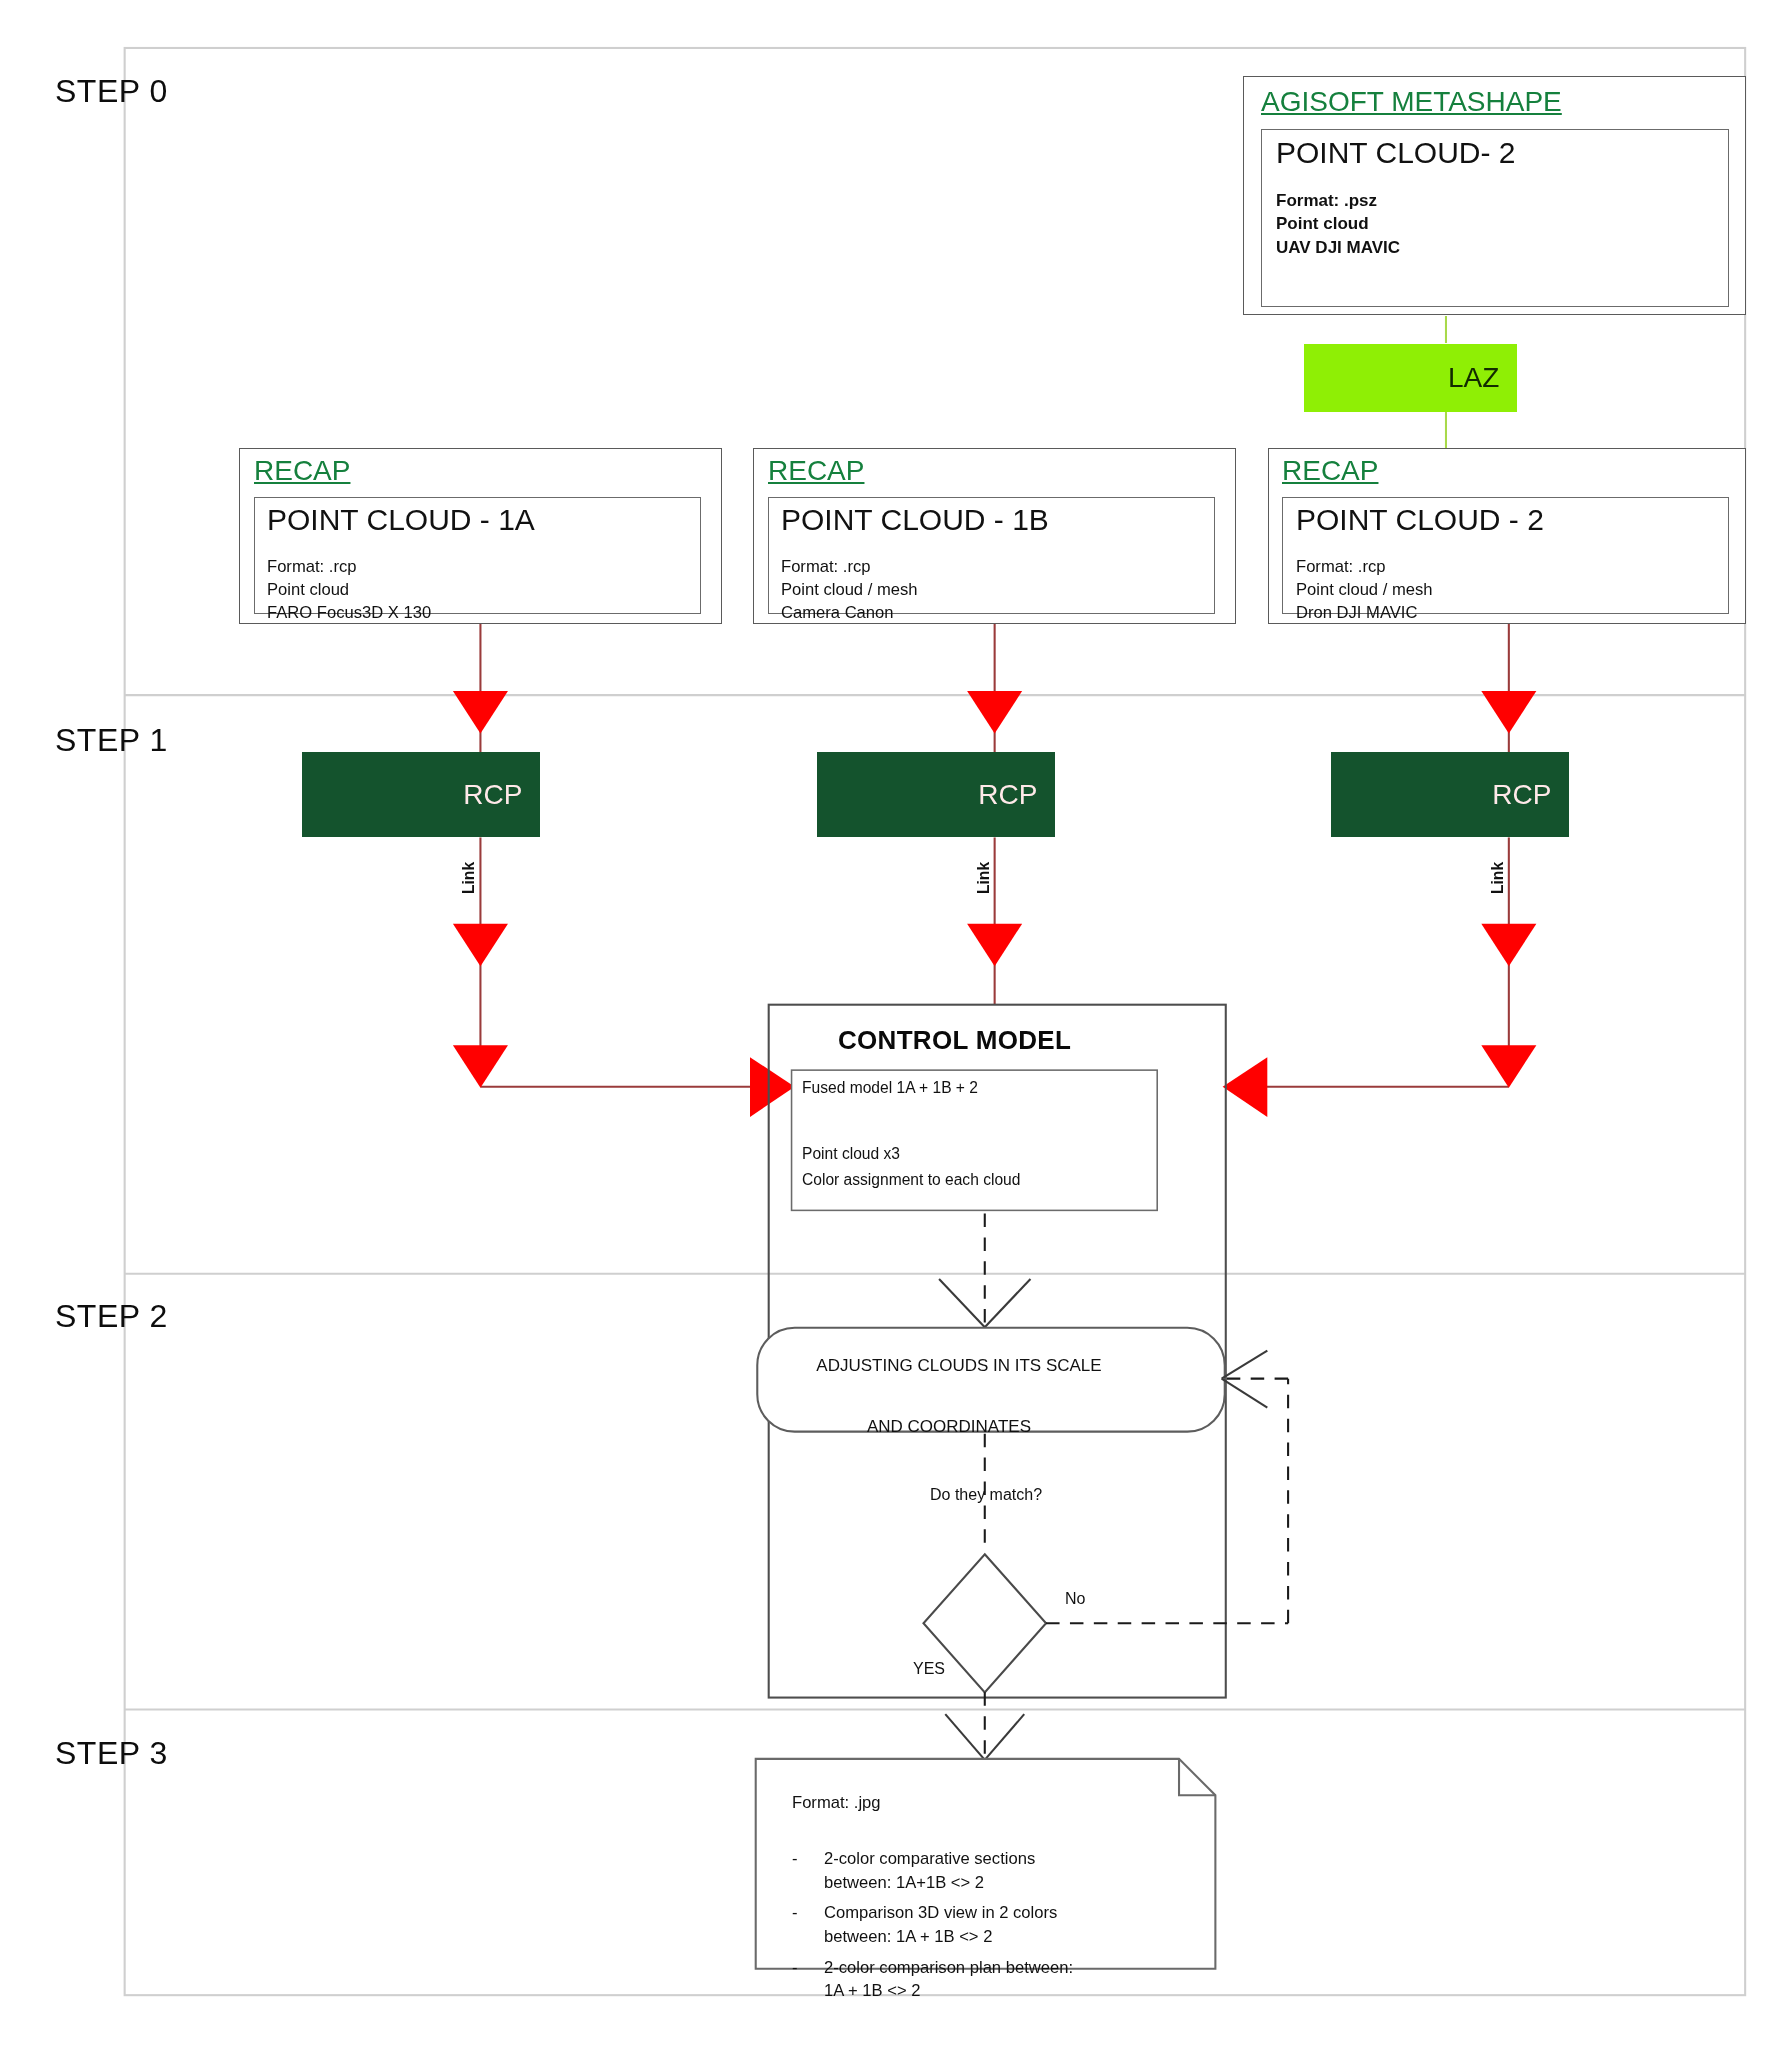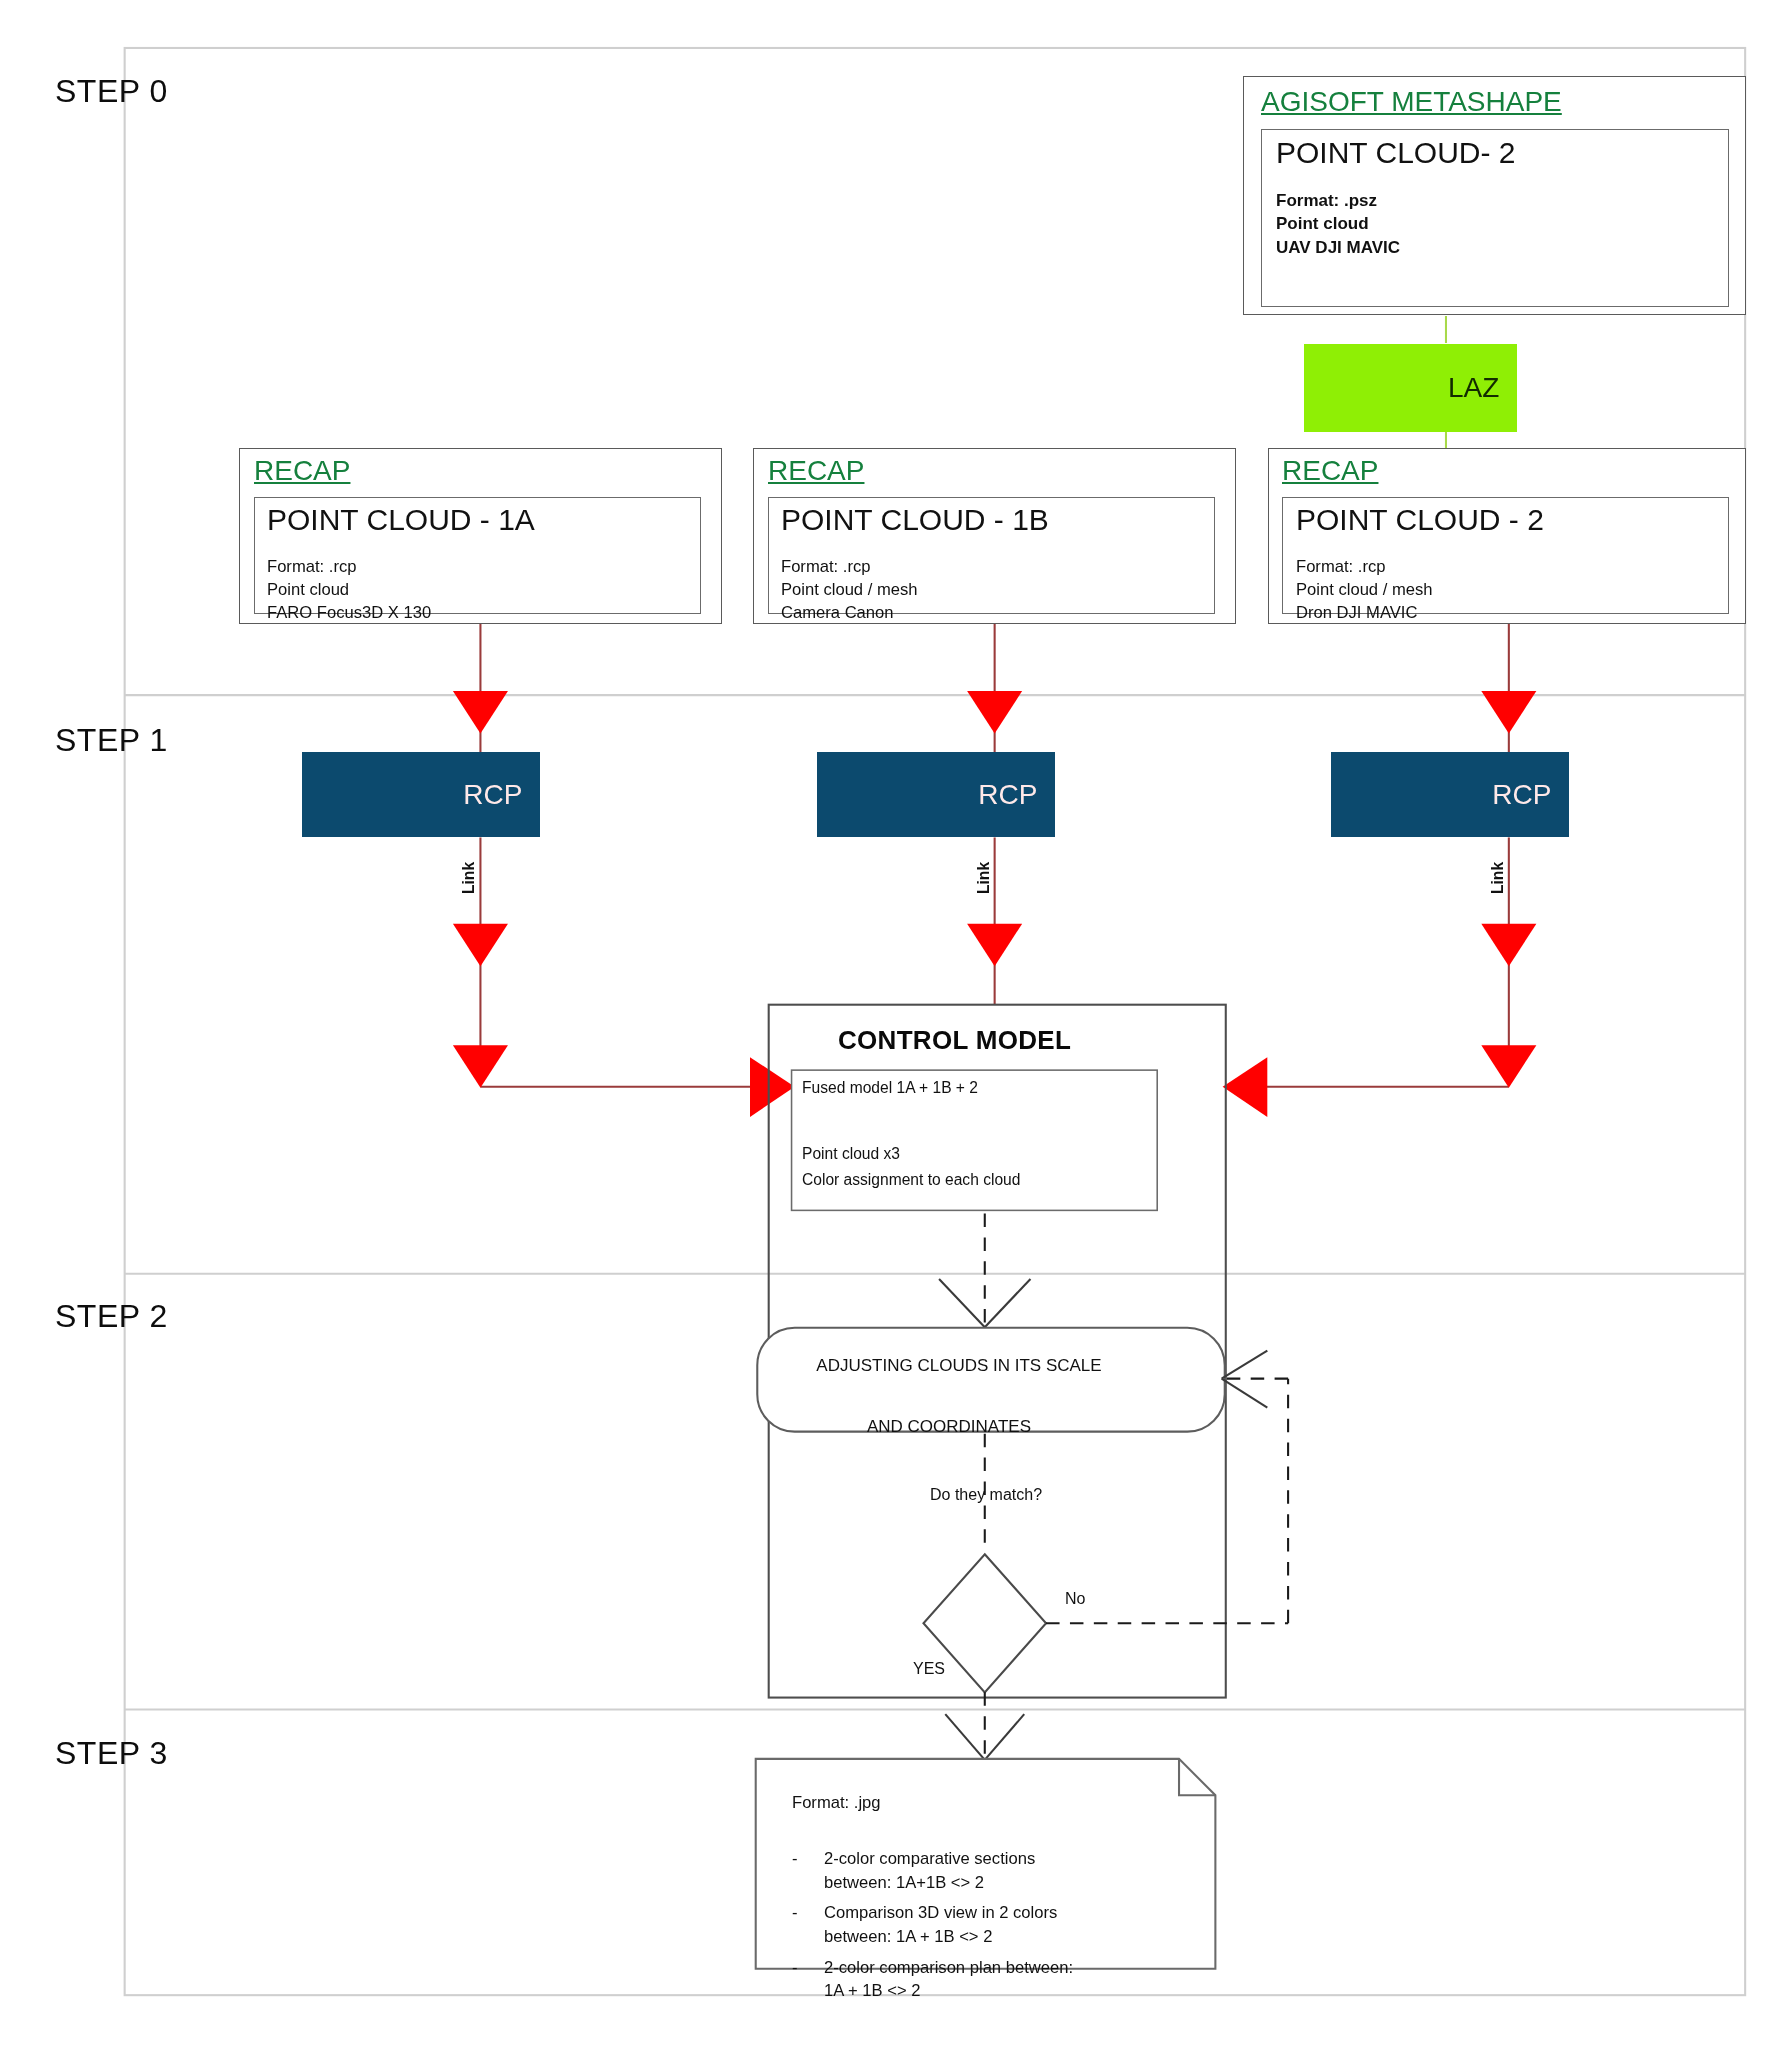--- a/index.html
+++ b/index.html
@@ -72,21 +72,21 @@
     display: flex;
     align-items: center;
     justify-content: flex-end;
   }
   .chip span {
     font-size: 28px;
     padding-right: 17.7px;
   }
   .chip.green { background: #8FEF05; }
   .chip.green span { color: #122b00; }
-  .chip.red { background: #0c4a6e; }
+  .chip.red { background: #14532d; }
   .chip.red span { color: #ffe9e9; }
   
   .cm-title {
     position: absolute;
     font-size: 26px;
     font-weight: bold;
     color: #0a0a0a;
     letter-spacing: 0.3px;
     white-space: nowrap;
   }
@@ -245,21 +245,21 @@
   <div class="step-label abs" style="left:55px; top:1735px;">STEP 3</div>
 
   <div class="group-box" style="left:1243px; top:76px; width:503px; height:239px;"></div>
   <div class="group-title" style="left:1261px; top:86px;">AGISOFT METASHAPE</div>
   <div class="inner-box" style="left:1261px; top:129px; width:468px; height:178px;"></div>
   <div class="inner-title" style="left:1276px; top:136px;">POINT CLOUD- 2</div>
   <div class="inner-lines bold" style="left:1276px; top:189px; white-space:pre;">Format: .psz
 Point cloud
 UAV DJI MAVIC</div>
 
-  <div class="chip green" style="left:1304px; top:344px; width:213px; height:88px;">
+  <div class="chip green" style="left:1304px; top:344px; width:213px; height:68px;">
     <span>LAZ</span>
   </div>
 
   <div class="group-box" style="left:239px; top:448px; width:483px; height:176px;"></div>
   <div class="group-title" style="left:254px; top:455px;">RECAP</div>
   <div class="inner-box" style="left:254px; top:497px; width:447px; height:117px;"></div>
   <div class="inner-title" style="left:267px; top:503px;">POINT CLOUD - 1A</div>
   <div class="inner-lines" style="left:267px; top:556px; white-space:pre;">Format: .rcp
 Point cloud
 FARO Focus3D X 130</div>

